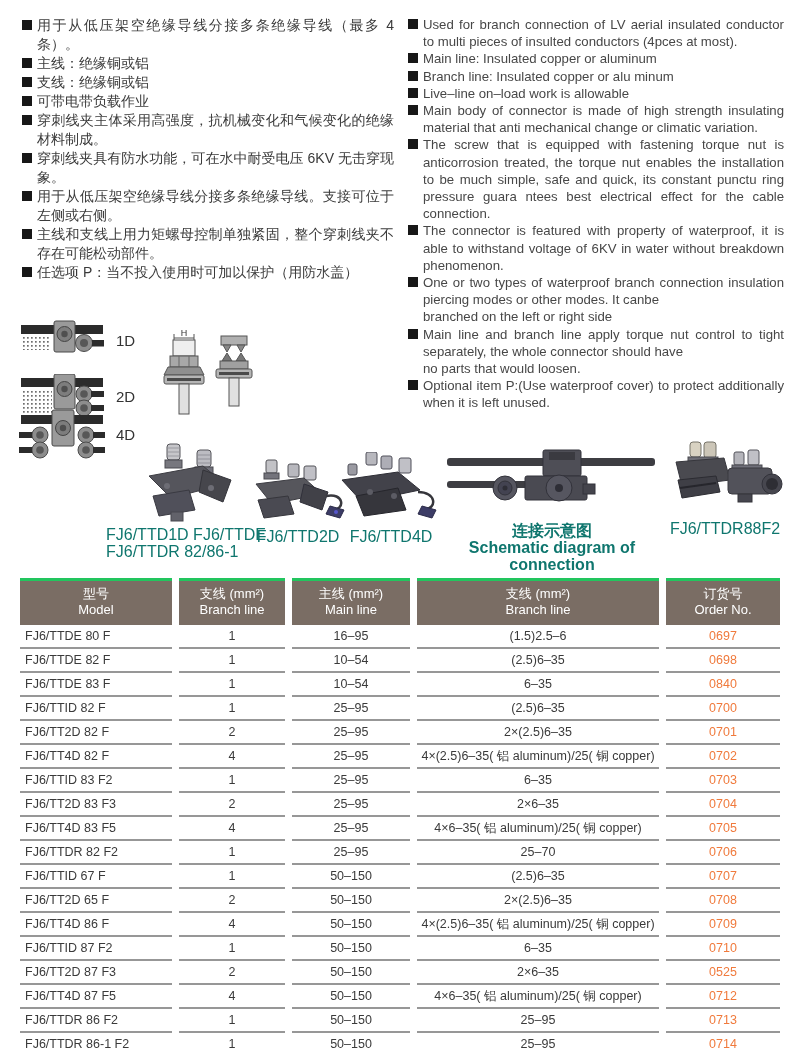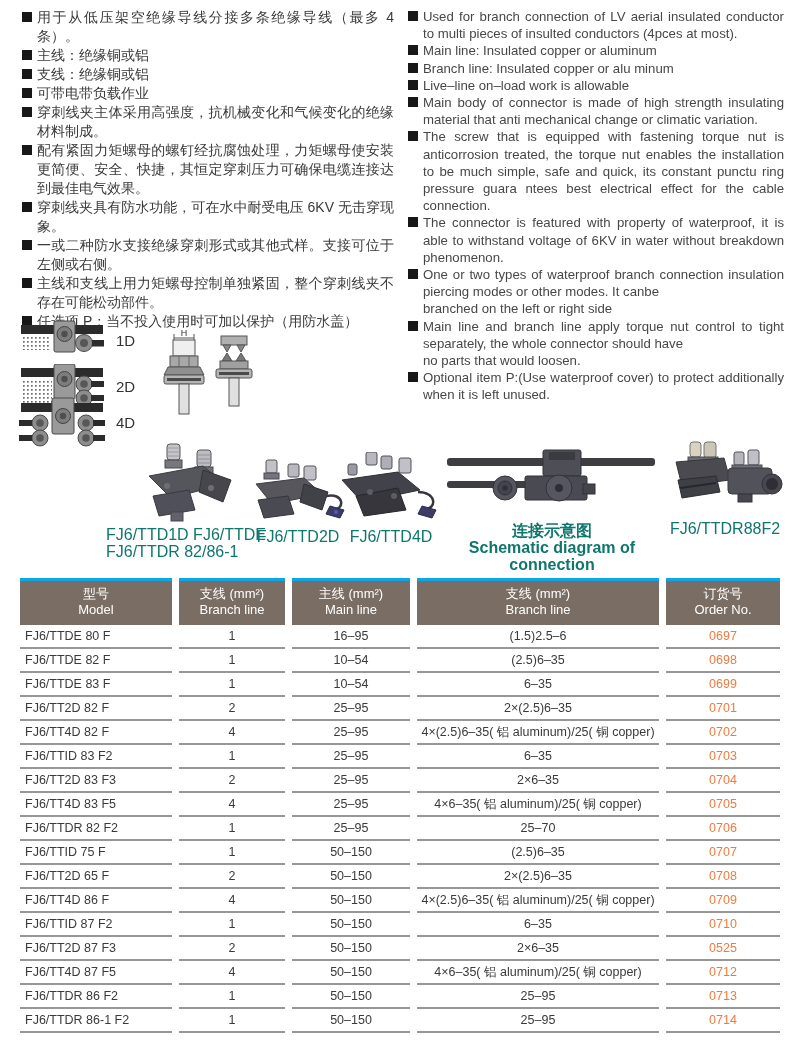--- a/index.html
+++ b/index.html
@@ -1,59 +1,58 @@
 <!DOCTYPE html>
 <html><head>
 <meta charset="utf-8">
 <style>
   html,body{margin:0;padding:0;background:#fff;}
   .page{position:relative;width:800px;height:1054px;background:#fff;overflow:hidden;
         font-family:"Liberation Sans","DejaVu Sans",sans-serif;color:#333;}
   
-  .features{display:flex;gap:14px;padding:8px 10px 0 22px;height:312px;box-sizing:border-box;}
+  .features{display:flex;gap:14px;padding:16px 10px 0 22px;height:312px;box-sizing:border-box;}
   .cn-col{width:372px;flex:none;}
   .en-col{width:376px;flex:none;}
   .feat-item{position:relative;padding-left:15px;text-align:justify;}
   .cn-col .feat-item{font-size:14px;line-height:19px;color:#3a3a3a;}
   .en-col .feat-item{font-size:13.2px;line-height:17.2px;color:#474747;white-space:pre-line;}
   .bullet{position:absolute;left:0;top:4px;width:10px;height:10px;background:#171717;}
   .en-col .bullet{top:3px;}
   
   .gallery{position:relative;height:250px;padding-left:36px;}
   .diag-row{position:absolute;left:18px;display:flex;align-items:center;gap:10px;}
   .diag-label{font-size:15px;color:#333;}
   .screws{position:absolute;left:158px;top:16px;}
   .photo-block{position:absolute;text-align:center;}
   .caption{font-size:16px;line-height:17px;color:#0f766e;}
   .caption.left{text-align:left;}
   
   .spec-table{margin:16px 0 0 13px;}
   table{border-collapse:separate;border-spacing:7px 0;table-layout:fixed;width:774px;}
-  th{background:#7a6d64;color:#fff;font-weight:normal;border-top:3px solid #0ea5e9;
+  th{background:#7a6d64;color:#fff;font-weight:normal;border-top:3px solid #22c55e;
      padding:5px 0 7px;font-size:13px;line-height:16px;text-align:center;}
   td{height:20px;font-size:12.5px;color:#3a3a3a;text-align:center;
      border-bottom:2px solid #979797;padding:1px 0;}
   td.c-model{text-align:left;padding-left:5px;margin-top:48px;}
   td.c-order{color:#f07a3c;}
 </style>
 </head>
 <body>
 
 <div class="page">
 
   <div class="features">
     <div class="cn-col">
       <div class="feat-item"><span class="bullet"></span><span>用于从低压架空绝缘导线分接多条绝缘导线（最多 4 条）。</span></div>
       <div class="feat-item"><span class="bullet"></span><span>主线：绝缘铜或铝</span></div>
       <div class="feat-item"><span class="bullet"></span><span>支线：绝缘铜或铝</span></div>
       <div class="feat-item"><span class="bullet"></span><span>可带电带负载作业</span></div>
       <div class="feat-item"><span class="bullet"></span><span>穿刺线夹主体采用高强度，抗机械变化和气候变化的绝缘材料制成。</span></div>
-      <div class="feat-item"><span class="bullet"></span><span>配有紧固力矩螺母的螺钉经抗腐蚀处理，力矩螺母使安装更简便、安全、快捷，其恒定穿刺压力可确保电缆连接达到最佳电气效果。</span></div>
       <div class="feat-item"><span class="bullet"></span><span>穿刺线夹具有防水功能，可在水中耐受电压 6KV 无击穿现象。</span></div>
-      <div class="feat-item"><span class="bullet"></span><span>一或二种防水支接绝缘穿刺形式或其他式样。支接可位于左侧或右侧。</span></div>
+      <div class="feat-item"><span class="bullet"></span><span>用于从低压架空绝缘导线分接多条绝缘导线。支接可位于左侧或右侧。</span></div>
       <div class="feat-item"><span class="bullet"></span><span>主线和支线上用力矩螺母控制单独紧固，整个穿刺线夹不存在可能松动部件。</span></div>
       <div class="feat-item"><span class="bullet"></span><span>任选项 P：当不投入使用时可加以保护（用防水盖）</span></div>
     </div>
     <div class="en-col">
       <div class="feat-item"><span class="bullet"></span><span>Used for branch connection of LV aerial insulated conductor to multi pieces of insulted conductors (4pces at most).</span></div>
       <div class="feat-item"><span class="bullet"></span><span>Main line: Insulated copper or aluminum</span></div>
       <div class="feat-item"><span class="bullet"></span><span>Branch line: Insulated copper or alu minum</span></div>
       <div class="feat-item"><span class="bullet"></span><span>Live–line on–load work is allowable</span></div>
       <div class="feat-item"><span class="bullet"></span><span>Main body of connector is made of high strength insulating material that anti mechanical change or climatic variation.</span></div>
       <div class="feat-item"><span class="bullet"></span><span>The screw that is equipped with fastening torque nut is anticorrosion treated, the torque nut enables the installation to be much simple, safe and quick, its constant punctu ring pressure guara ntees best electrical effect for the cable connection.</span></div>
@@ -80,21 +79,21 @@
         <rect x="5" y="16" width="26" height="14" fill="url(#dots1)"></rect>
         <rect x="36" y="1" width="21" height="31" rx="2" fill="#9a9a9a" stroke="#4a4a4a"></rect>
         <circle cx="46.5" cy="14" r="7.5" fill="#7d7d7d" stroke="#444"></circle>
           <circle cx="46.5" cy="14" r="3.2" fill="#4f4f4f"></circle>
         <circle cx="66" cy="23" r="8.5" fill="#8d8d8d" stroke="#4a4a4a"></circle>
           <circle cx="66" cy="23" r="4" fill="#575757"></circle>
         <rect x="74" y="20" width="12" height="6.5" fill="#2b2b2b"></rect>
       </svg>
       <span class="diag-label">1D</span>
     </div>
-    <div class="diag-row" style="top:52px;">
+    <div class="diag-row" style="top:62px;">
       <svg width="88" height="44" viewBox="0 0 88 44">
         <defs>
             <pattern id="dots2" width="4" height="4" patternUnits="userSpaceOnUse">
               <rect width="4" height="4" fill="#fff"></rect>
               <rect x="1" y="1" width="1.7" height="1.7" fill="#6e6e6e"></rect>
             </pattern>
           </defs>
         <rect x="3" y="4" width="82" height="9" fill="#2b2b2b"></rect>
         <rect x="4" y="15" width="30" height="24" fill="url(#dots2)"></rect>
         <rect x="36" y="0" width="21" height="35" rx="2" fill="#9a9a9a" stroke="#4a4a4a"></rect>
@@ -102,21 +101,21 @@
           <circle cx="46.5" cy="15" r="3.2" fill="#4f4f4f"></circle>
         <circle cx="66" cy="20" r="8" fill="#8d8d8d" stroke="#4a4a4a"></circle>
           <circle cx="66" cy="20" r="3.8" fill="#575757"></circle>
         <rect x="73" y="17" width="13" height="6" fill="#2b2b2b"></rect>
         <circle cx="66" cy="34" r="8" fill="#8d8d8d" stroke="#4a4a4a"></circle>
           <circle cx="66" cy="34" r="3.8" fill="#575757"></circle>
         <rect x="73" y="31" width="13" height="6" fill="#2b2b2b"></rect>
       </svg>
       <span class="diag-label">2D</span>
     </div>
-    <div class="diag-row" style="top:84px;">
+    <div class="diag-row" style="top:96px;">
       <svg width="88" height="52" viewBox="0 0 88 52">
         <rect x="3" y="7" width="82" height="9" fill="#2b2b2b"></rect>
         <rect x="34" y="2" width="22" height="36" rx="2" fill="#9a9a9a" stroke="#4a4a4a"></rect>
         <circle cx="45" cy="20" r="7.5" fill="#7d7d7d" stroke="#444"></circle>
           <circle cx="45" cy="20" r="3.2" fill="#4f4f4f"></circle>
         <circle cx="22" cy="27" r="8" fill="#8d8d8d" stroke="#4a4a4a"></circle>
           <circle cx="22" cy="27" r="3.8" fill="#575757"></circle>
         <rect x="1" y="24" width="13" height="6" fill="#2b2b2b"></rect>
         <circle cx="22" cy="42" r="8" fill="#8d8d8d" stroke="#4a4a4a"></circle>
           <circle cx="22" cy="42" r="3.8" fill="#575757"></circle>
@@ -289,21 +288,28 @@
             <td>1</td>
             <td>10–54</td>
             <td>(2.5)6–35</td>
             <td class="c-order">0698</td>
           </tr>
         <tr>
             <td class="c-model">FJ6/TTDE 83 F</td>
             <td>1</td>
             <td>10–54</td>
             <td>6–35</td>
-            <td class="c-order">0699</td>
+            <td class="c-order">0840</td>
+          </tr>
+        <tr>
+            <td class="c-model">FJ6/TTID 82 F</td>
+            <td>1</td>
+            <td>25–95</td>
+            <td>(2.5)6–35</td>
+            <td class="c-order">0700</td>
           </tr>
         <tr>
             <td class="c-model">FJ6/TT2D 82 F</td>
             <td>2</td>
             <td>25–95</td>
             <td>2×(2.5)6–35</td>
             <td class="c-order">0701</td>
           </tr>
         <tr>
             <td class="c-model">FJ6/TT4D 82 F</td>
@@ -334,21 +340,21 @@
             <td class="c-order">0705</td>
           </tr>
         <tr>
             <td class="c-model">FJ6/TTDR 82 F2</td>
             <td>1</td>
             <td>25–95</td>
             <td>25–70</td>
             <td class="c-order">0706</td>
           </tr>
         <tr>
-            <td class="c-model">FJ6/TTID 75 F</td>
+            <td class="c-model">FJ6/TTID 67 F</td>
             <td>1</td>
             <td>50–150</td>
             <td>(2.5)6–35</td>
             <td class="c-order">0707</td>
           </tr>
         <tr>
             <td class="c-model">FJ6/TT2D 65 F</td>
             <td>2</td>
             <td>50–150</td>
             <td>2×(2.5)6–35</td>

